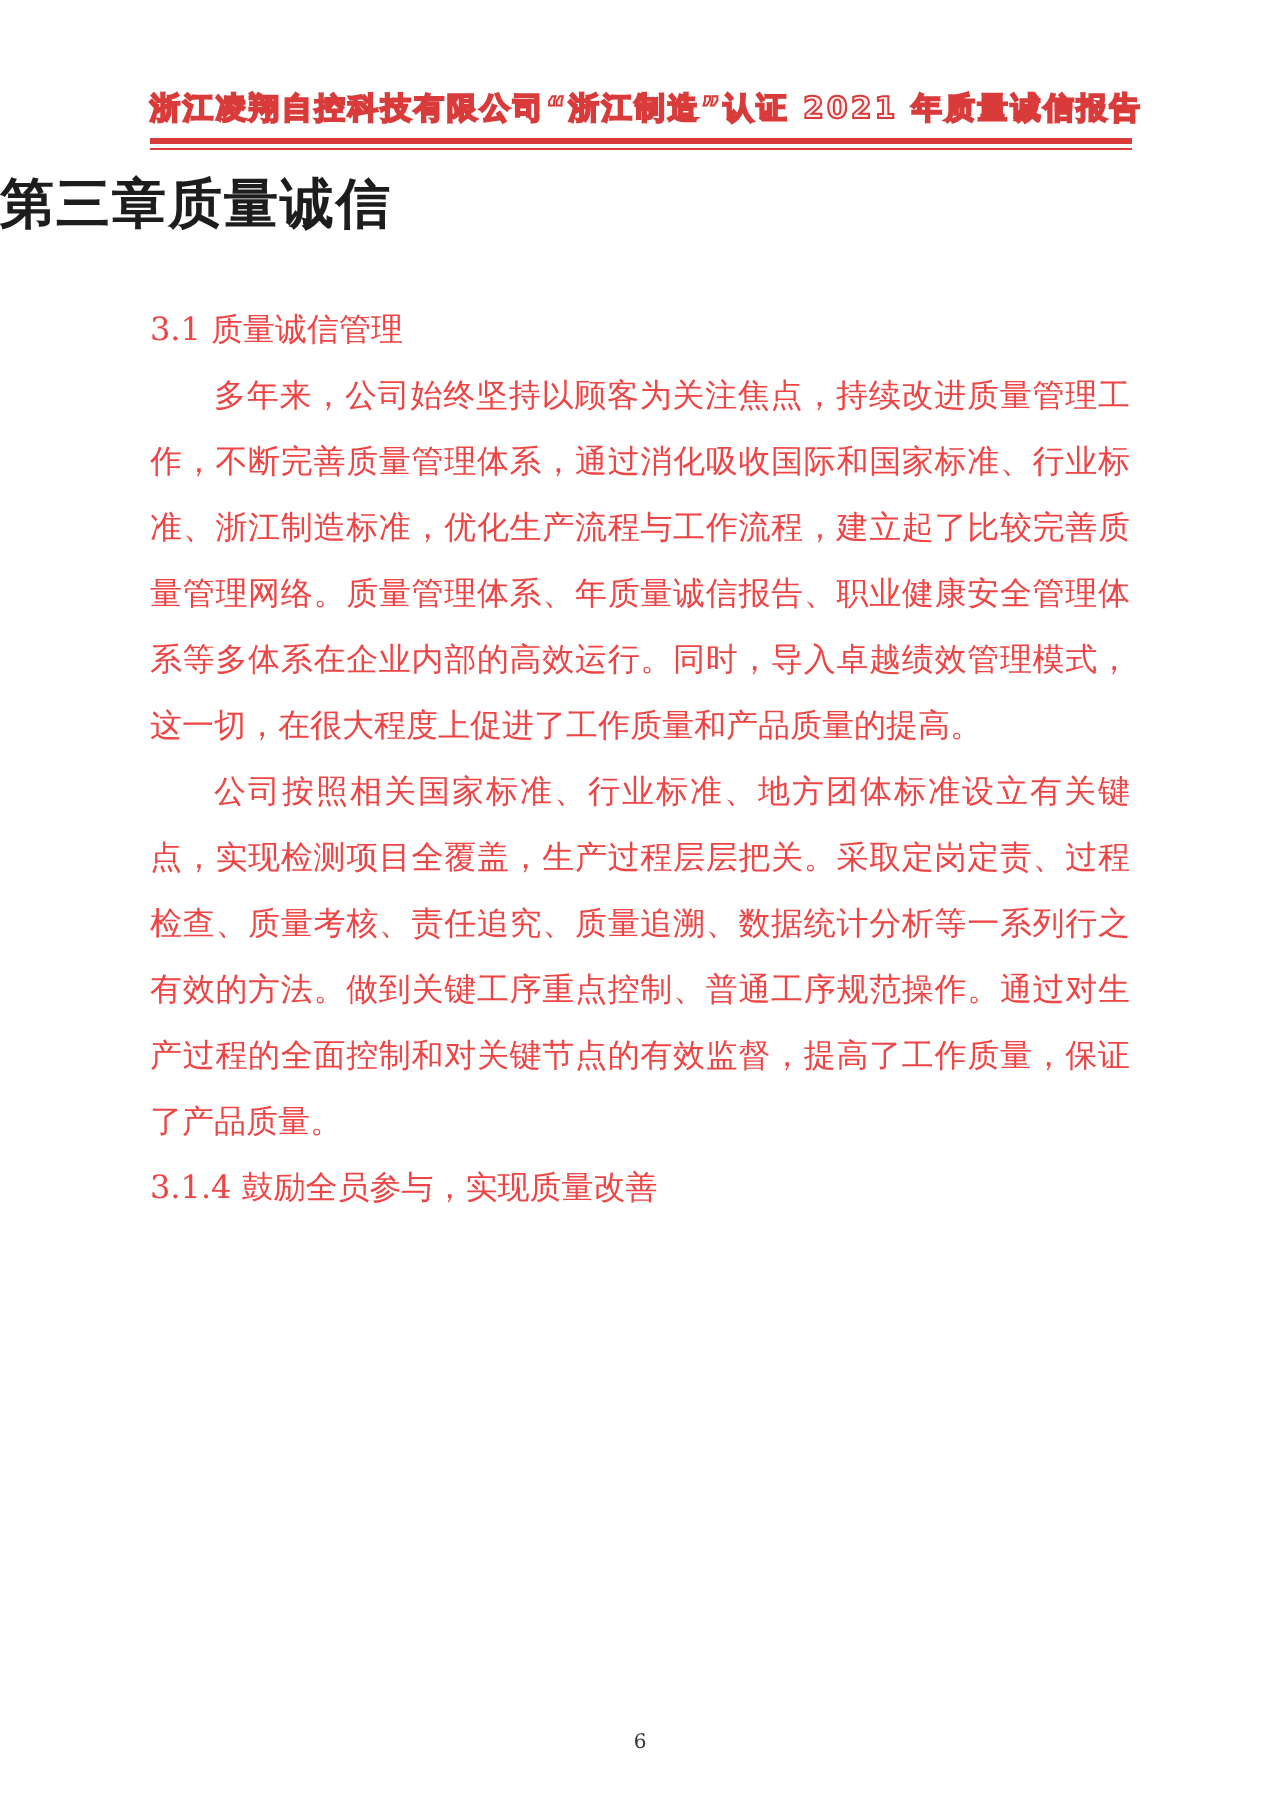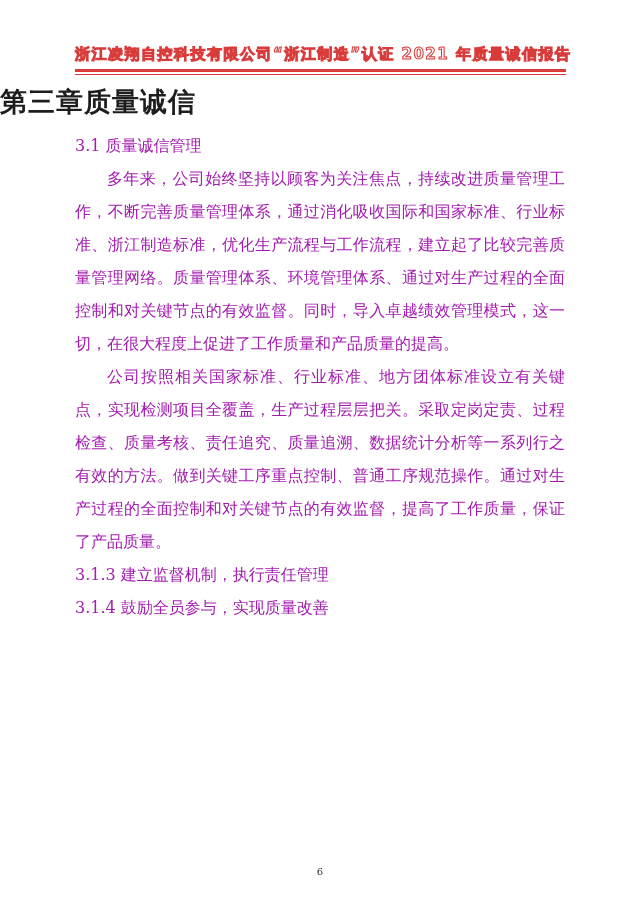--- a/index.html
+++ b/index.html
@@ -59,22 +59,22 @@
     font-weight: bold;
     letter-spacing: 1px;
     color: #1d1d1d;
   }
 
   
   .content {
     position: absolute;
     left: 75px;
     right: 75px;
-    top: 129px;
-    color: #a21caf;
+    top: 148px;
+    color: #ef4444;
     font-size: 16px;
     line-height: 33px;
     text-align: justify;
   }
   .content .h2,
   .content .h3 {
     font-weight: normal;
     font-size: 16px;
     line-height: 33px;
   }
@@ -104,21 +104,20 @@
       <span class="hdr-txt">浙江凌翔自控科技有限公司</span>
       <span class="hdr-txt">“浙江制造”认证 2021 年质量诚信报告</span>
     </div>
     <div class="header-rule"></div>
   </div>
 
   <div class="chapter-title">第三章质量诚信</div>
 
   <div class="content">
     <div class="h2">3.1 质量诚信管理</div>
-    <p>多年来，公司始终坚持以顾客为关注焦点，持续改进质量管理工作，不断完善质量管理体系，通过消化吸收国际和国家标准、行业标准、浙江制造标准，优化生产流程与工作流程，建立起了比较完善质量管理网络。质量管理体系、环境管理体系、通过对生产过程的全面控制和对关键节点的有效监督。同时，导入卓越绩效管理模式，这一切，在很大程度上促进了工作质量和产品质量的提高。</p>
+    <p>多年来，公司始终坚持以顾客为关注焦点，持续改进质量管理工作，不断完善质量管理体系，通过消化吸收国际和国家标准、行业标准、浙江制造标准，优化生产流程与工作流程，建立起了比较完善质量管理网络。质量管理体系、年质量诚信报告、职业健康安全管理体系等多体系在企业内部的高效运行。同时，导入卓越绩效管理模式，这一切，在很大程度上促进了工作质量和产品质量的提高。</p>
     <p>公司按照相关国家标准、行业标准、地方团体标准设立有关键点，实现检测项目全覆盖，生产过程层层把关。采取定岗定责、过程检查、质量考核、责任追究、质量追溯、数据统计分析等一系列行之有效的方法。做到关键工序重点控制、普通工序规范操作。通过对生产过程的全面控制和对关键节点的有效监督，提高了工作质量，保证了产品质量。</p>
-    <div class="h3">3.1.3 建立监督机制，执行责任管理</div>
     <div class="h3">3.1.4 鼓励全员参与，实现质量改善</div>
   </div>
 
   <div class="footer">6</div>
 
 </div>
 
 </body></html>

